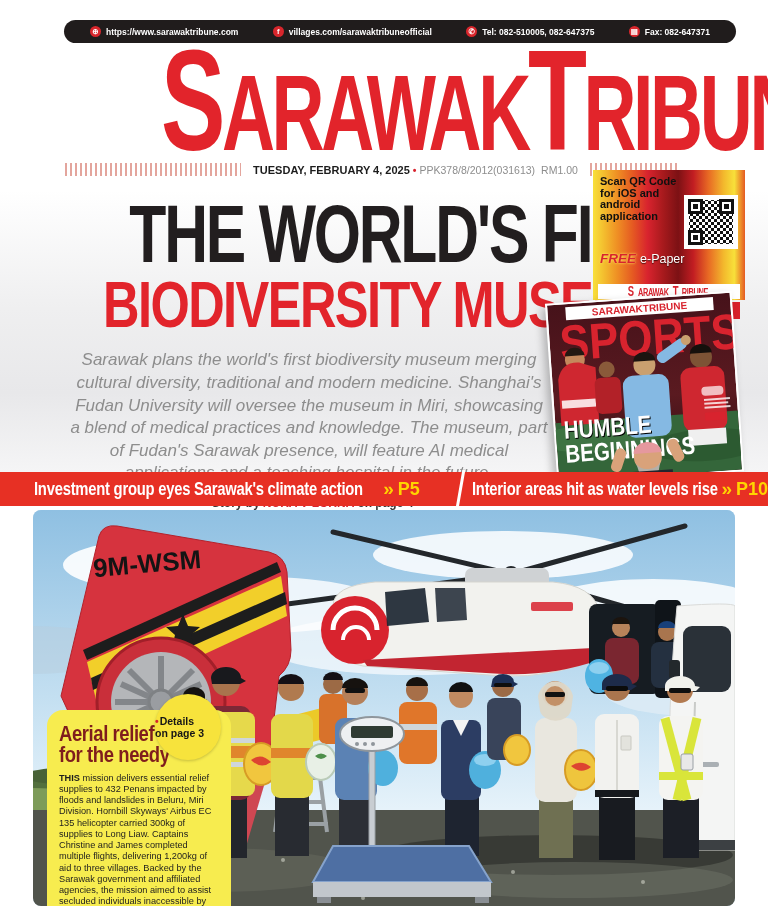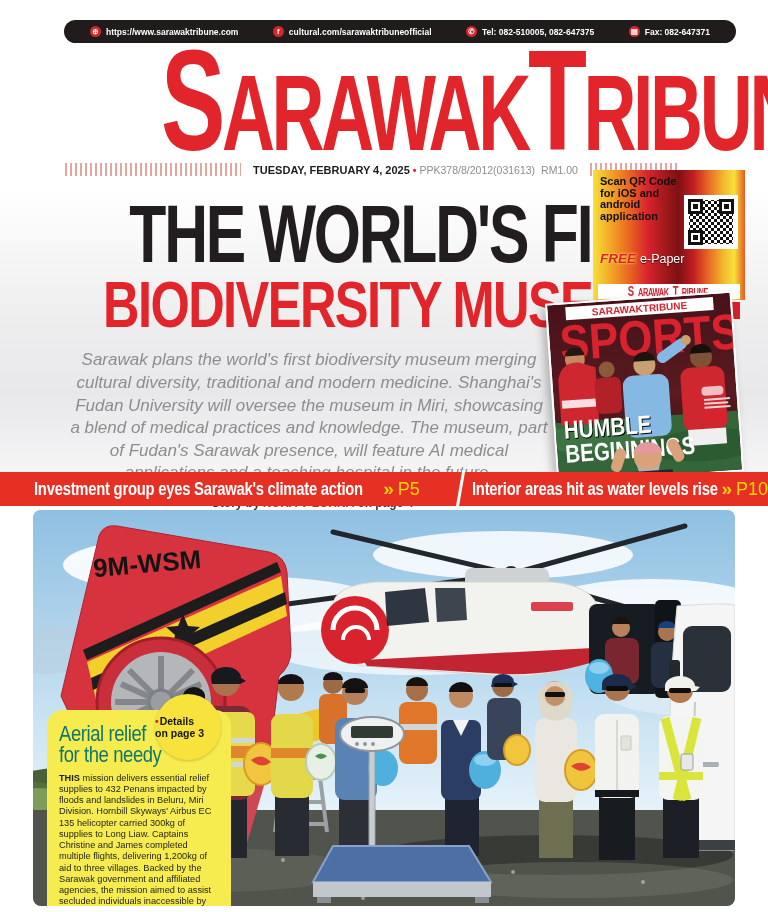--- a/index.html
+++ b/index.html
@@ -66,33 +66,33 @@
                   transform:rotate(-4deg); transform-origin:center;
                   box-shadow:-4px 4px 8px rgba(0,0,0,.25); background:#fff; padding:2px; }
   .sports-cover svg { display:block; }
 
   
   .teasers { position:absolute; top:472px; left:0; width:768px; height:34px; background:#e73024;
              display:flex; align-items:center; color:#fff; }
   .teaser { display:flex; align-items:center; white-space:nowrap; }
   .teaser-text { display:inline-block; transform:scaleX(.8); transform-origin:left; font-size:18.5px; font-weight:bold; letter-spacing:-.3px; }
   .teaser-arrow { color:#ffd400; font-size:19px; font-weight:bold; margin:0 4px 0 0; }
-  .teaser-page { color:#ffd400; font-size:18px; font-weight:normal; }
+  .teaser-page { color:#ffd400; font-size:18px; font-weight:bold; }
   .t1 { padding-left:34px; width:485px; }
   .t1 .teaser-arrow { margin-left:-62px; }
   .t2 .teaser-arrow { margin-left:-58px; }
   .teaser-divider { width:3px; height:40px; background:#fff; border-radius:3px; transform:rotate(10deg); margin-right:10px; }
 
   
   .photo { position:absolute; left:33px; top:510px; width:702px; height:396px; border-radius:8px; overflow:hidden; background:#bcd9ec; }
   .photo svg { display:block; }
 
   .caption-box { position:absolute; left:14px; top:200px; bottom:0; width:184px; background:#f7ec4f;
                  border-radius:16px 16px 0 0; padding:14px 12px 8px; z-index:2; }
-  .caption-title { font-weight:normal; color:#0f766e; line-height:.95; }
+  .caption-title { font-weight:bold; color:#7f1d1d; line-height:.95; }
   .caption-title span { display:inline-block; transform:scaleX(.84); transform-origin:left; font-size:22px; letter-spacing:-.5px; white-space:nowrap; }
   .caption-body { margin-top:7px; font-size:9.2px; line-height:1.22; color:#1d1d1d; }
   .caption-lead { font-weight:bold; }
 
   .details-badge { position:absolute; left:122px; top:184px; width:66px; height:66px; border-radius:50%;
                    background:#f7e33c; z-index:3; display:flex; flex-direction:column; align-items:flex-start;
                    justify-content:center; font-size:10.5px; font-weight:bold; color:#161616; line-height:1.15;
                    box-shadow:0 1px 3px rgba(0,0,0,.2); }
   .details-badge .bullet { color:#d8232e; margin-right:1px; }
 </style>
@@ -101,21 +101,21 @@
 
 <div class="page">
 
   <div class="topbar">
     <div class="contact">
       <span class="cicon">⊕</span>
       <span>https://www.sarawaktribune.com</span>
     </div>
     <div class="contact">
       <span class="cicon">f</span>
-      <span>cultural.com/sarawaktribuneofficial</span>
+      <span>villages.com/sarawaktribuneofficial</span>
     </div>
     <div class="contact">
       <span class="cicon">✆</span>
       <span>Tel: 082-510005, 082-647375</span>
     </div>
     <div class="contact">
       <span class="cicon">▤</span>
       <span>Fax: 082-647371</span>
     </div>
   </div>

